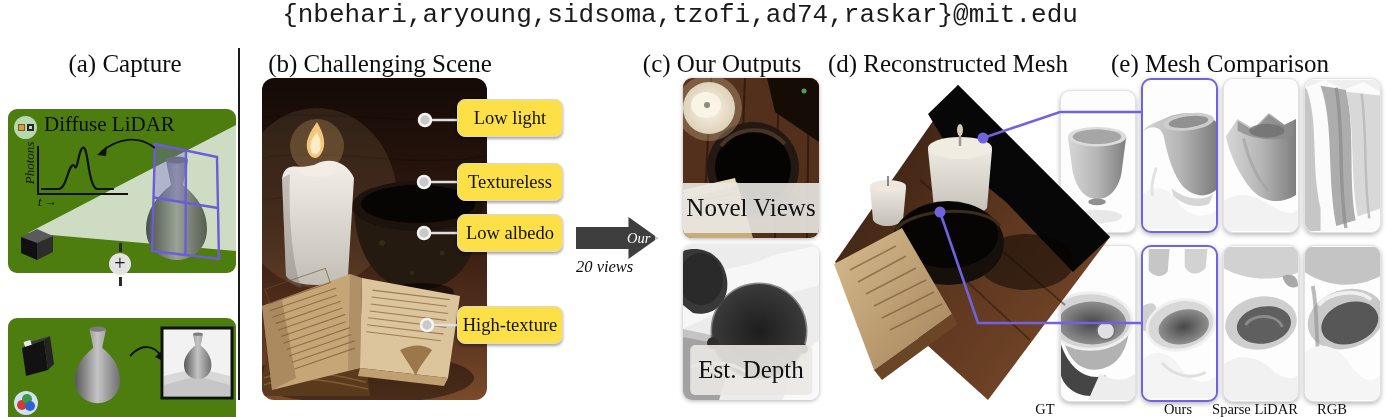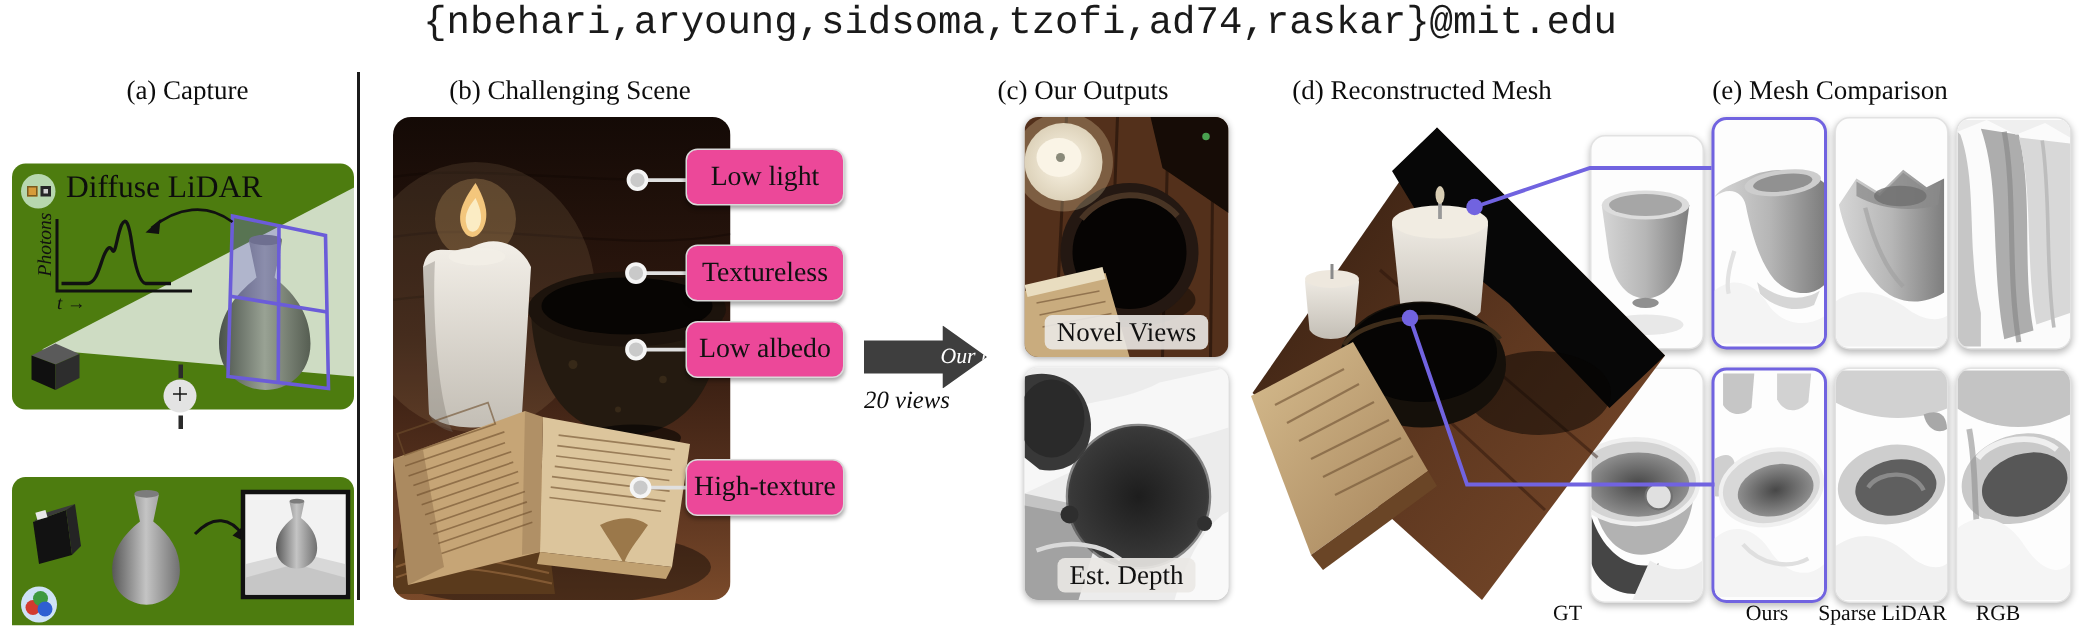--- a/index.html
+++ b/index.html
@@ -1,49 +1,49 @@
 <!DOCTYPE html>
 <html><head>
 <meta charset="utf-8">
 <style>
   html,body{margin:0;padding:0;background:#ffffff;}
   #fig{position:relative;width:1386px;height:417px;background:#fff;overflow:hidden;
        font-family:"Liberation Serif",serif;color:#111;}
   .abs{position:absolute;}
   .email{position:absolute;top:0;left:0;width:1360px;text-align:center;
          font-family:"Liberation Mono",monospace;font-size:26px;line-height:30px;color:#1a1a1a;}
-  .ptitle{position:absolute;top:50px;transform:translateX(-50%);font-size:18px;white-space:nowrap;color:#0d0d0d;}
+  .ptitle{position:absolute;top:50px;transform:translateX(-50%);font-size:25px;white-space:nowrap;color:#0d0d0d;}
   .vdivider{position:absolute;left:238px;top:48px;width:2px;height:352px;background:#1b1b1b;}
   .card{position:absolute;background:#4d7c0f;border-radius:9px;overflow:hidden;margin-top:31px;}
   .card-label{position:absolute;font-size:21px;white-space:nowrap;color:#0d0d0d;}
   .chip-icon{position:absolute;width:23px;height:23px;border-radius:50%;background:#b7d7ae;}
   .chip-icon .sq1{position:absolute;left:4px;top:8px;width:7px;height:7px;background:#d79b3a;border:1px solid #7a5a1e;box-sizing:border-box;}
   .chip-icon .sq2{position:absolute;left:13px;top:8px;width:7px;height:7px;background:#262626;}
   .chip-icon .sq2 i{position:absolute;left:2px;top:2px;width:3px;height:3px;background:#cfcfcf;}
   .rgb-icon{position:absolute;width:24px;height:24px;border-radius:50%;background:#cfe2f6;}
   .rgb-icon i{position:absolute;width:10px;height:10px;border-radius:50%;}
   .rgb-icon .r{left:3px;top:9px;background:#d23b2f;}
   .rgb-icon .g{left:8px;top:3px;background:#3f9a3f;}
   .rgb-icon .b{left:11px;top:10px;background:#2f5fd2;}
   .dash{position:absolute;left:119px;width:2.5px;background:#2a2a2a;}
   .plus-circle{position:absolute;left:109px;top:253px;width:22px;height:22px;border-radius:50%;
                background:#e3e3e3;text-align:center;font-size:20px;line-height:21px;color:#111;}
   .scene{position:absolute;left:262px;top:78px;width:225px;height:322px;border-radius:12px;overflow:hidden;}
-  .callout{position:absolute;left:457px;width:106px;height:38px;background:#ec4899;border:1px solid #d9d9d9;
+  .callout{position:absolute;left:457px;width:106px;height:38px;background:#fde047;border:1px solid #d9d9d9;
            border-radius:8px;box-shadow:0 2px 3px rgba(0,0,0,.35);box-sizing:border-box;
            display:flex;align-items:center;justify-content:center;font-size:18.5px;white-space:nowrap;}
   .method-arrow{position:absolute;left:576px;top:217px;width:82px;height:42px;background:#3e3e3e;
       clip-path:polygon(0% 24%,64% 24%,64% 0%,100% 50%,64% 100%,64% 76%,0% 76%);}
   .method-arrow span{position:absolute;left:3px;top:0;width:70px;height:42px;line-height:42px;
       font-style:italic;font-size:14.5px;color:#fff;white-space:nowrap;margin-left:48px;}
   .views-label{position:absolute;left:576px;top:257px;width:72px;text-align:left;
       font-style:italic;font-size:16.5px;color:#0d0d0d;}
   .cimg{position:absolute;left:683px;width:136px;border-radius:9px;overflow:hidden;box-shadow:0 1px 4px rgba(0,0,0,.3);}
   .imglabel{position:absolute;left:50%;transform:translateX(-50%);bottom:5px;background:rgba(234,232,228,.9);
-      border-radius:5px;padding:1px 8px;font-size:18px;white-space:nowrap;color:#111;}
+      border-radius:5px;padding:11px 8px;font-size:25px;white-space:nowrap;color:#111;}
   .mesh-box{position:absolute;background:#fdfdfd;border:1px solid #e2e2e2;border-radius:10px;overflow:hidden;
       box-sizing:border-box;box-shadow:0 2px 5px rgba(0,0,0,.28);}
   .mesh-box.hl{border:2.5px solid #7163e0;}
   .mesh-box svg{display:block;width:100%;height:100%;}
   .col-label{position:absolute;top:401px;transform:translateX(-50%);font-size:14.5px;white-space:nowrap;color:#0d0d0d;}
   .col-label.bold{font-weight:normal;}
   .plot-ylabel{position:absolute;left:-6px;top:46px;width:56px;text-align:center;transform:rotate(-90deg);
       font-style:italic;font-size:13px;color:#111;}
   .plot-xlabel{position:absolute;left:30px;top:86px;font-style:italic;font-size:12.5px;color:#111;}
   svg{overflow:visible;}

